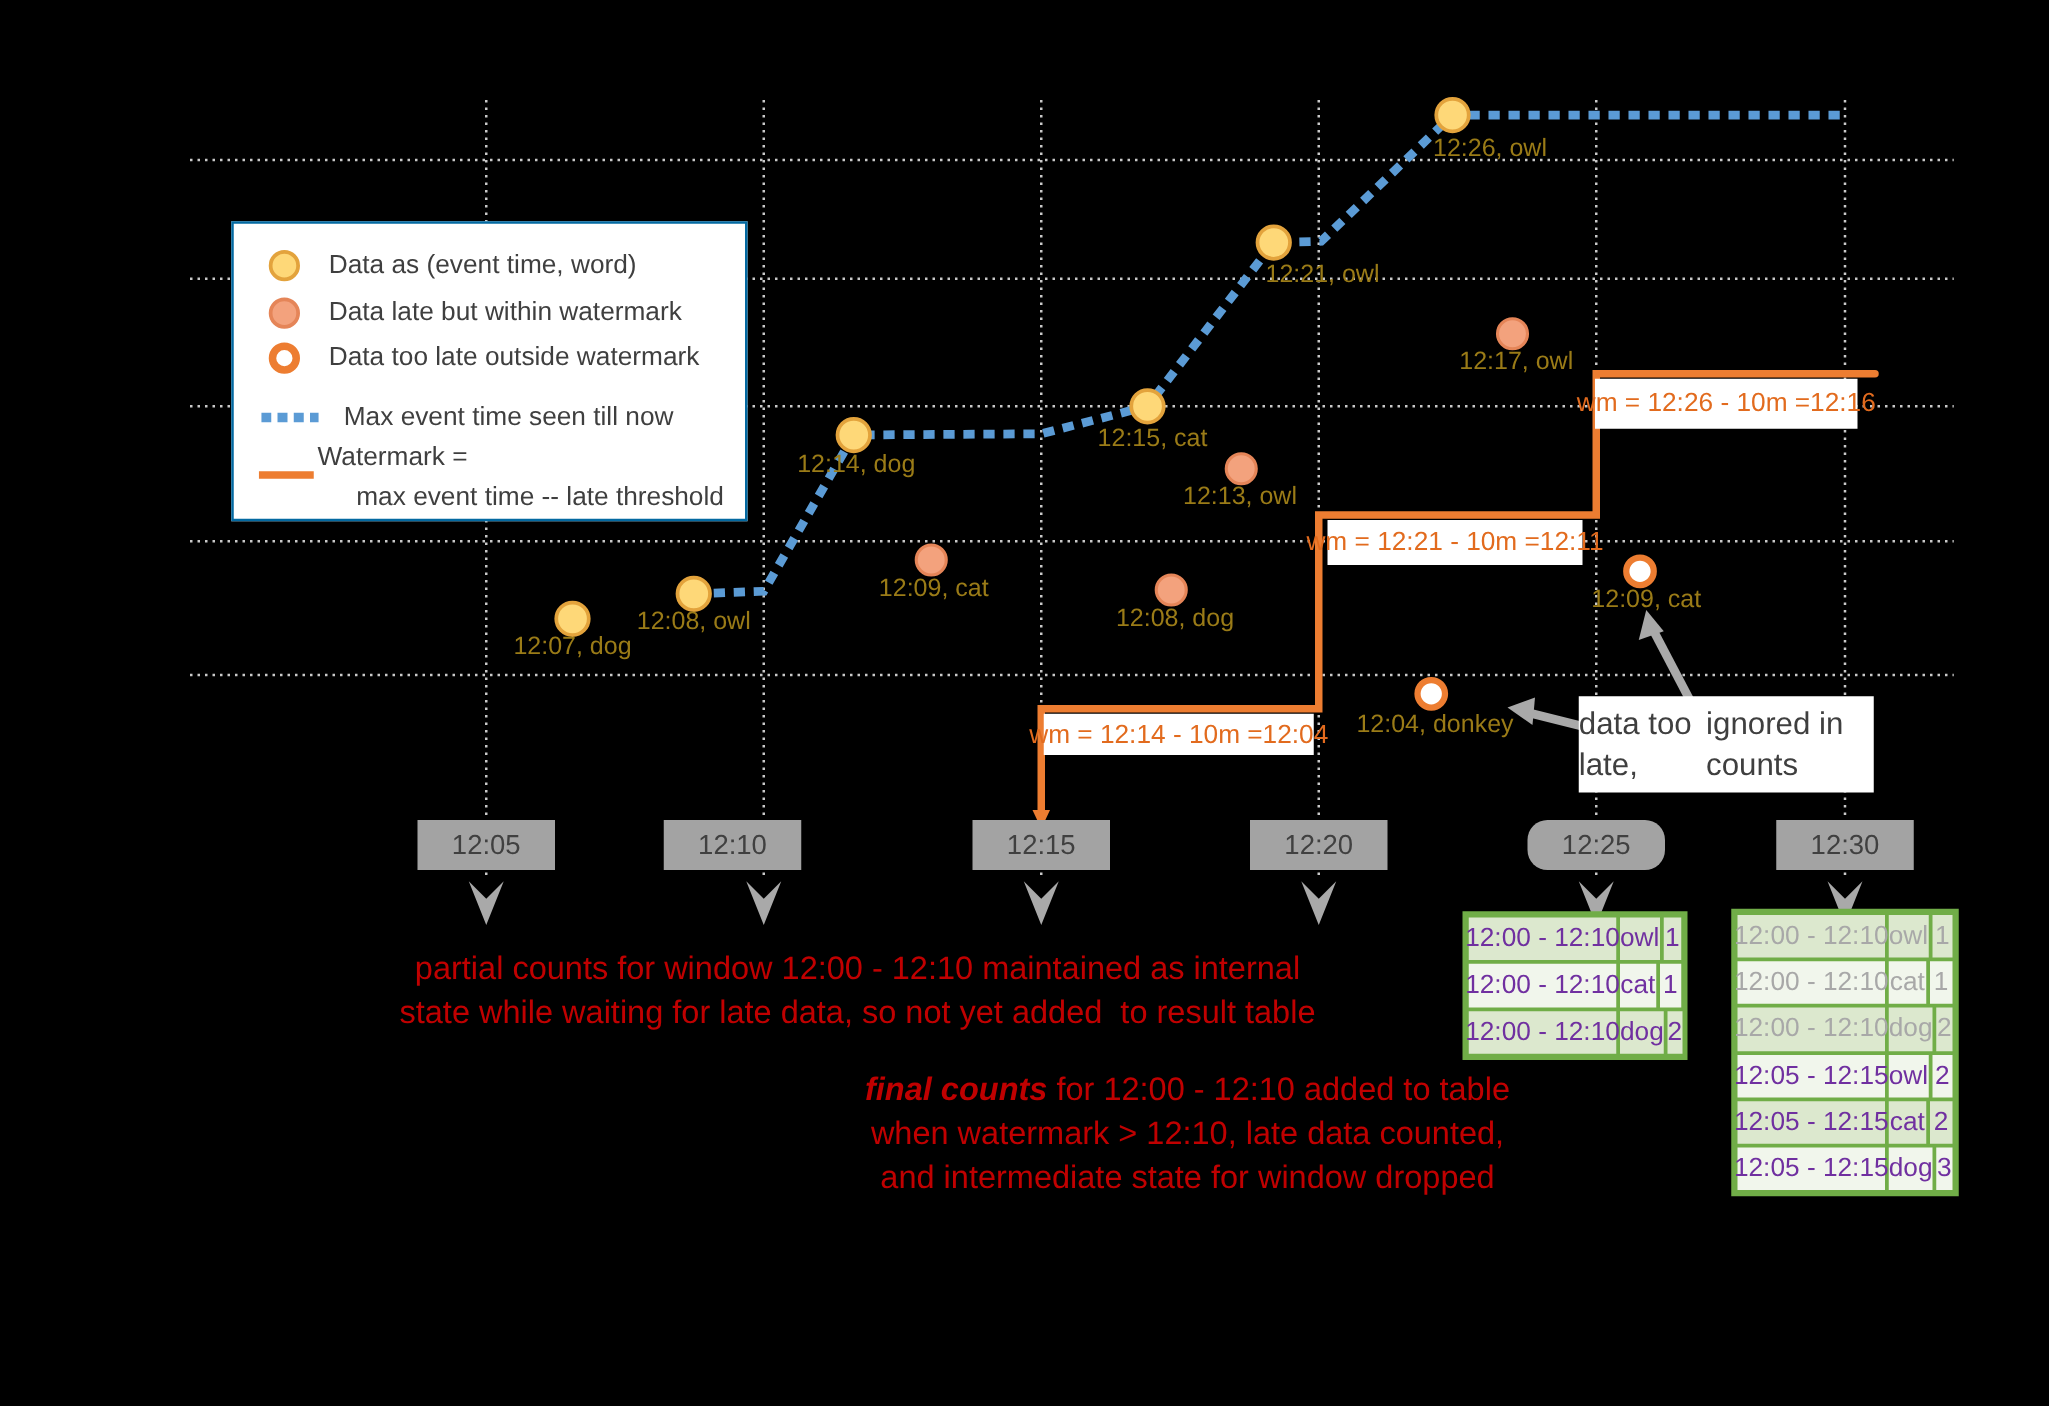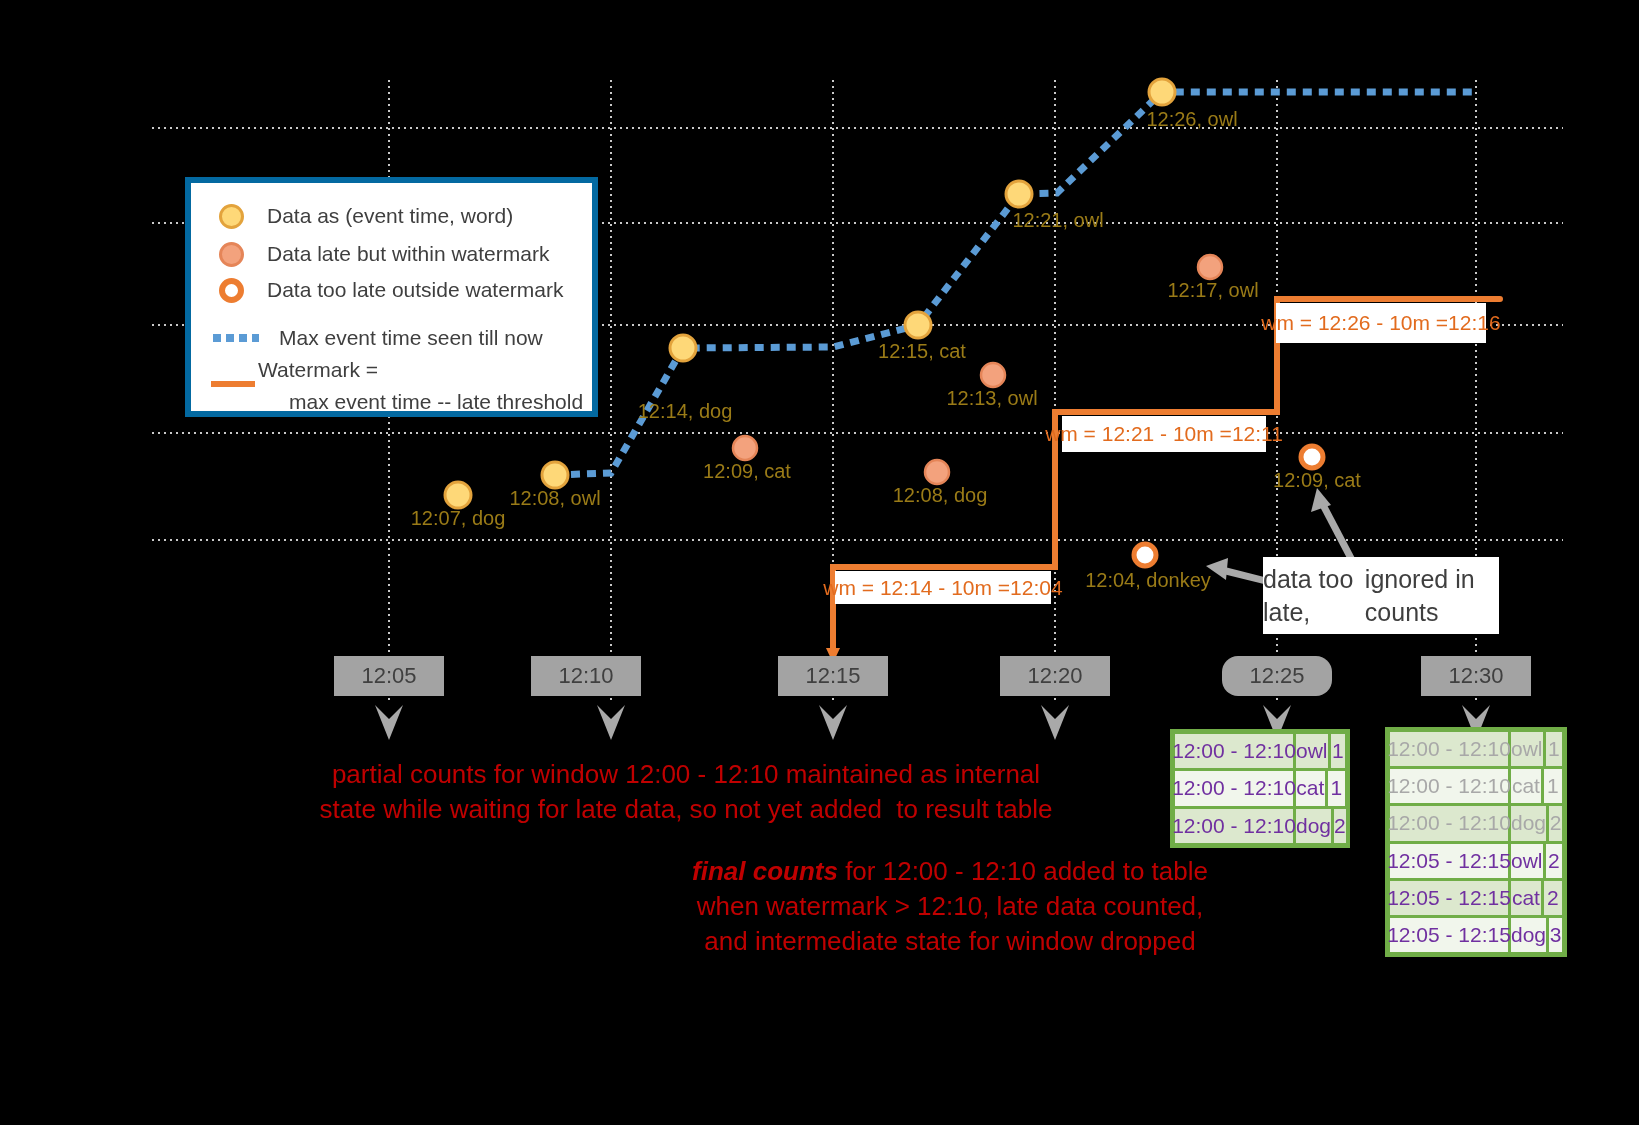--- a/index.html
+++ b/index.html
@@ -3,21 +3,21 @@
 <meta charset="utf-8">
 <style>
   html,body{margin:0;padding:0;background:#000;}
   #stage{position:relative;width:1639px;height:1125px;background:#000;overflow:hidden;
          font-family:"Liberation Sans", sans-serif;}
   #plot{position:absolute;left:0;top:0;}
   .abs{position:absolute;}
   .pt-label{position:absolute;transform:translate(-50%,-50%);white-space:nowrap;
             font-size:20px;color:#9a7b17;}
   .legend{position:absolute;left:185px;top:177px;width:413px;height:240px;
-          background:#fff;border:6px solid #0369a1;box-sizing:border-box;}
+          background:#fff;border:2px solid #0369a1;box-sizing:border-box;}
   .legend-row{position:absolute;height:30px;display:flex;align-items:center;}
   .legend-text{font-size:21px;color:#3f3f3f;white-space:nowrap;}
   .sw-circle{width:25px;height:25px;border-radius:50%;box-sizing:border-box;}
   .axis-box{position:absolute;width:110px;height:40px;background:#a3a3a3;
             transform:translateX(-50%);display:flex;align-items:center;justify-content:center;
             font-size:22px;color:#404040;}
   .wm-box{position:absolute;background:#fff;display:flex;align-items:center;justify-content:center;
           font-size:21px;color:#e26b1e;white-space:nowrap;}
   .red-block{position:absolute;text-align:center;color:#c00000;font-size:26px;line-height:35px;
              white-space:pre-wrap;}
@@ -128,21 +128,21 @@
       <div class="axis-box" style="left: 586px; top: 656px;">12:10</div>
       <div class="axis-box" style="left: 833px; top: 656px;">12:15</div>
       <div class="axis-box" style="left: 1055px; top: 656px;">12:20</div>
       <div class="axis-box" style="left: 1277px; top: 656px; border-radius: 16px;">12:25</div>
       <div class="axis-box" style="left: 1476px; top: 656px;">12:30</div>
     </div>
 
   <div id="point-labels">
       <div class="pt-label" style="left: 458px; top: 518px;">12:07, dog</div>
       <div class="pt-label" style="left: 555px; top: 498px;">12:08, owl</div>
-      <div class="pt-label" style="left: 685px; top: 372px; margin-top: 39px;">12:14, dog</div>
+      <div class="pt-label" style="left: 685px; top: 372px;">12:14, dog</div>
       <div class="pt-label" style="left: 922px; top: 351px;">12:15, cat</div>
       <div class="pt-label" style="left: 1058px; top: 220px;">12:21, owl</div>
       <div class="pt-label" style="left: 1192px; top: 119px;">12:26, owl</div>
       <div class="pt-label" style="left: 747px; top: 471px;">12:09, cat</div>
       <div class="pt-label" style="left: 940px; top: 495px;">12:08, dog</div>
       <div class="pt-label" style="left: 992px; top: 398px;">12:13, owl</div>
       <div class="pt-label" style="left: 1213px; top: 290px;">12:17, owl</div>
       <div class="pt-label" style="left: 1148px; top: 580px;">12:04, donkey</div>
       <div class="pt-label" style="left: 1317px; top: 480px;">12:09, cat</div>
     </div>

